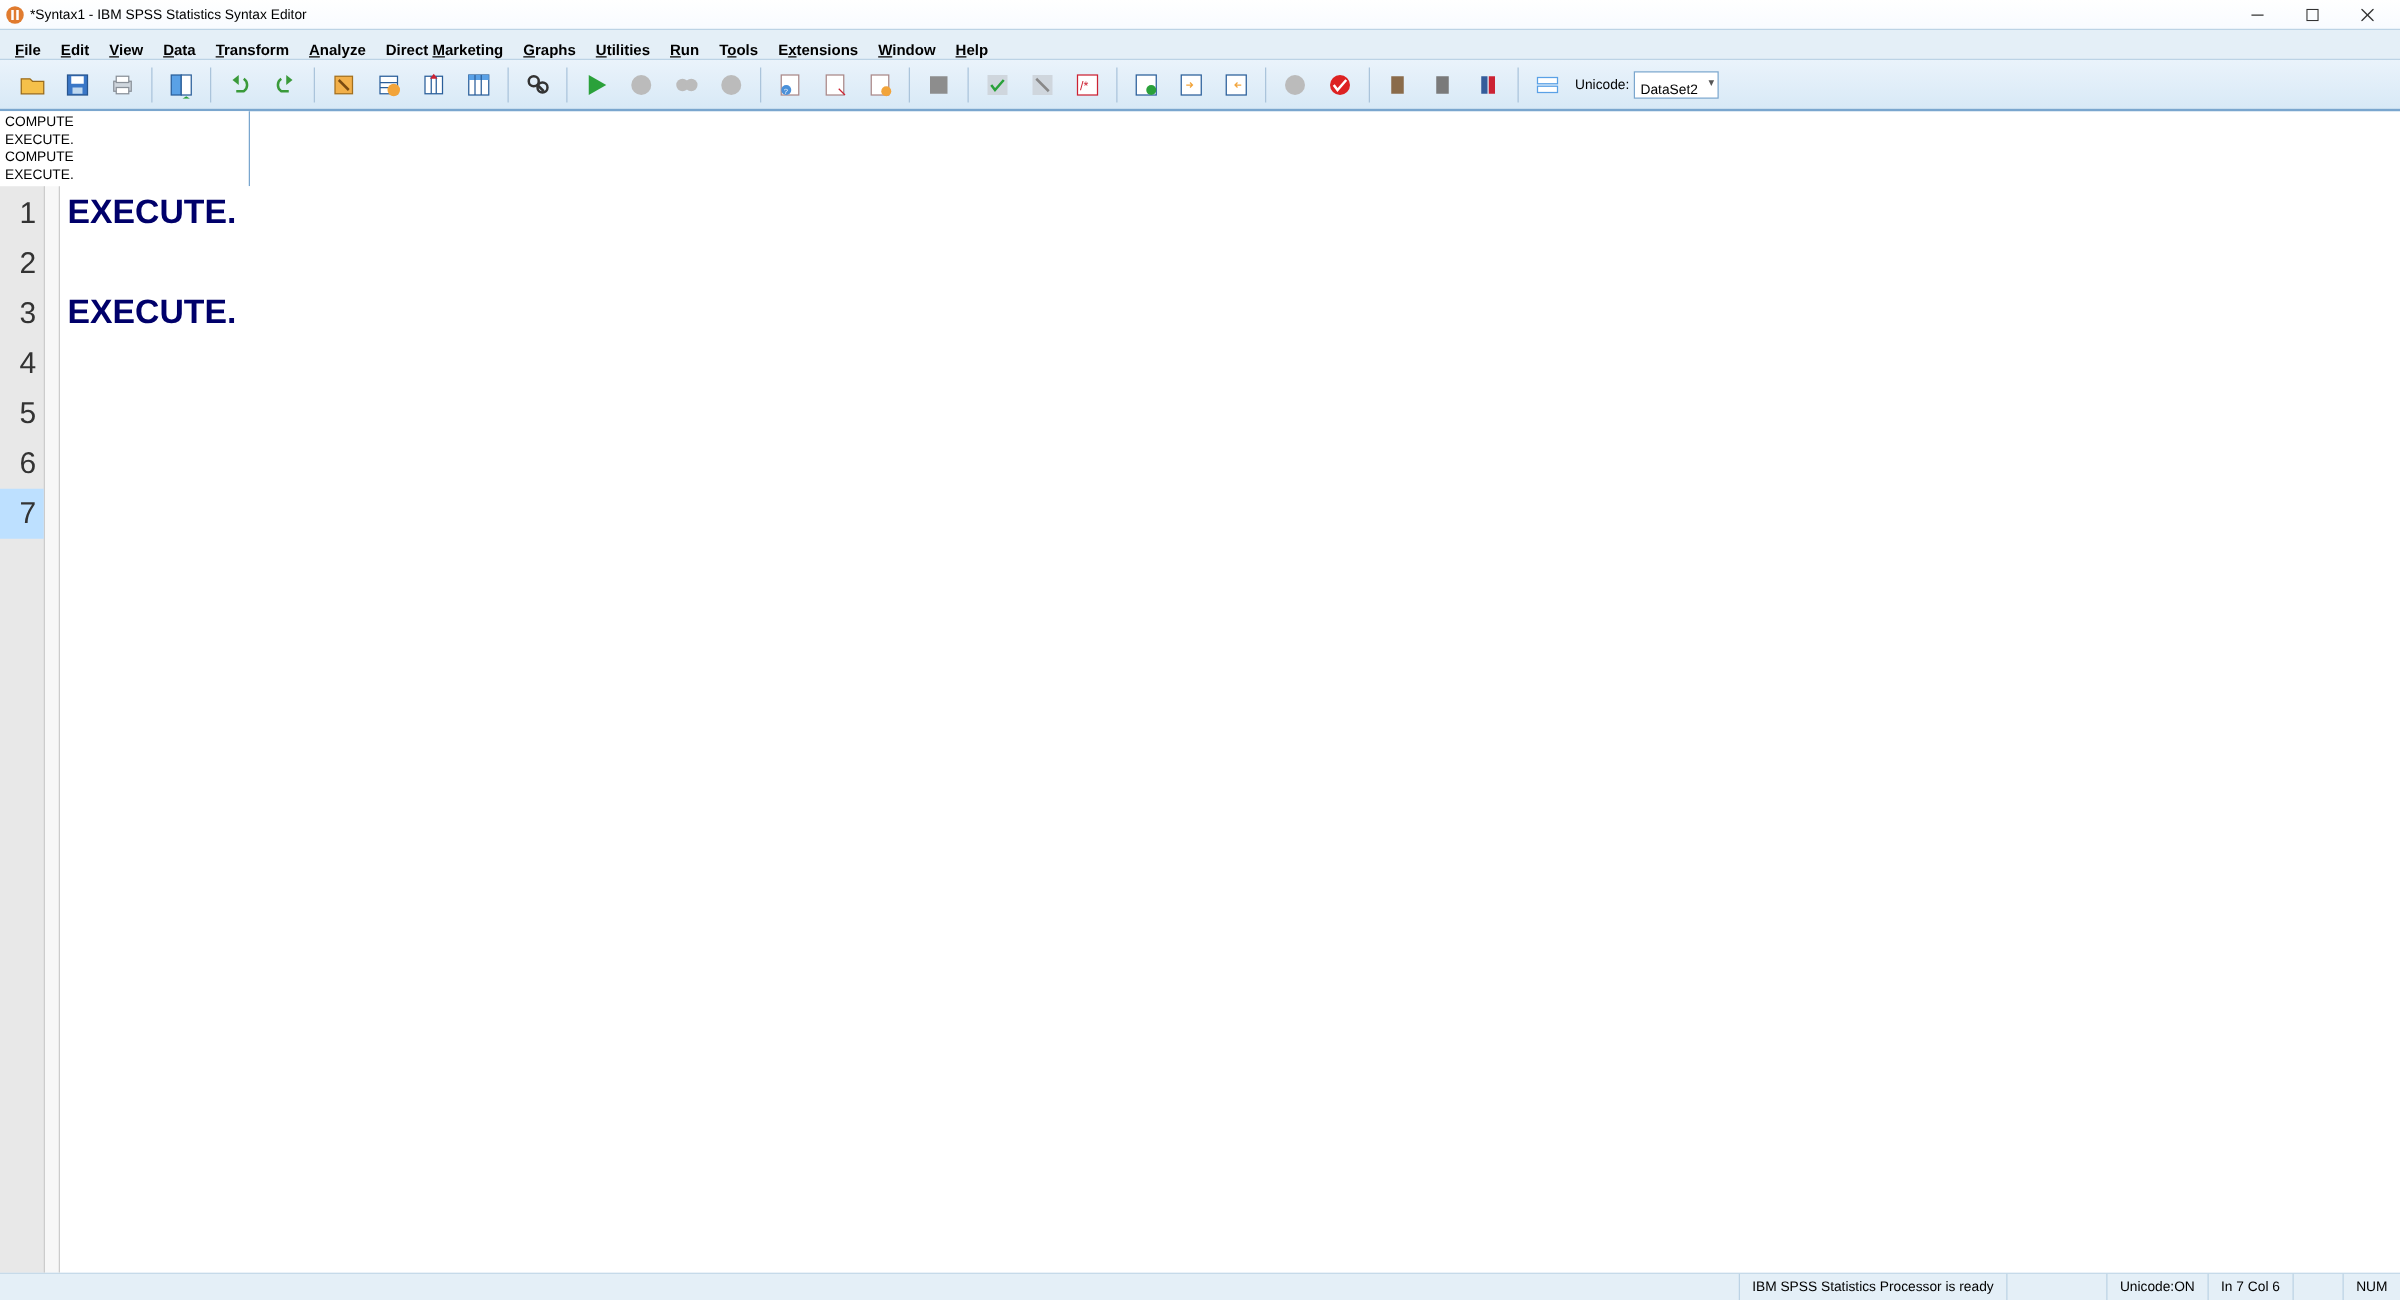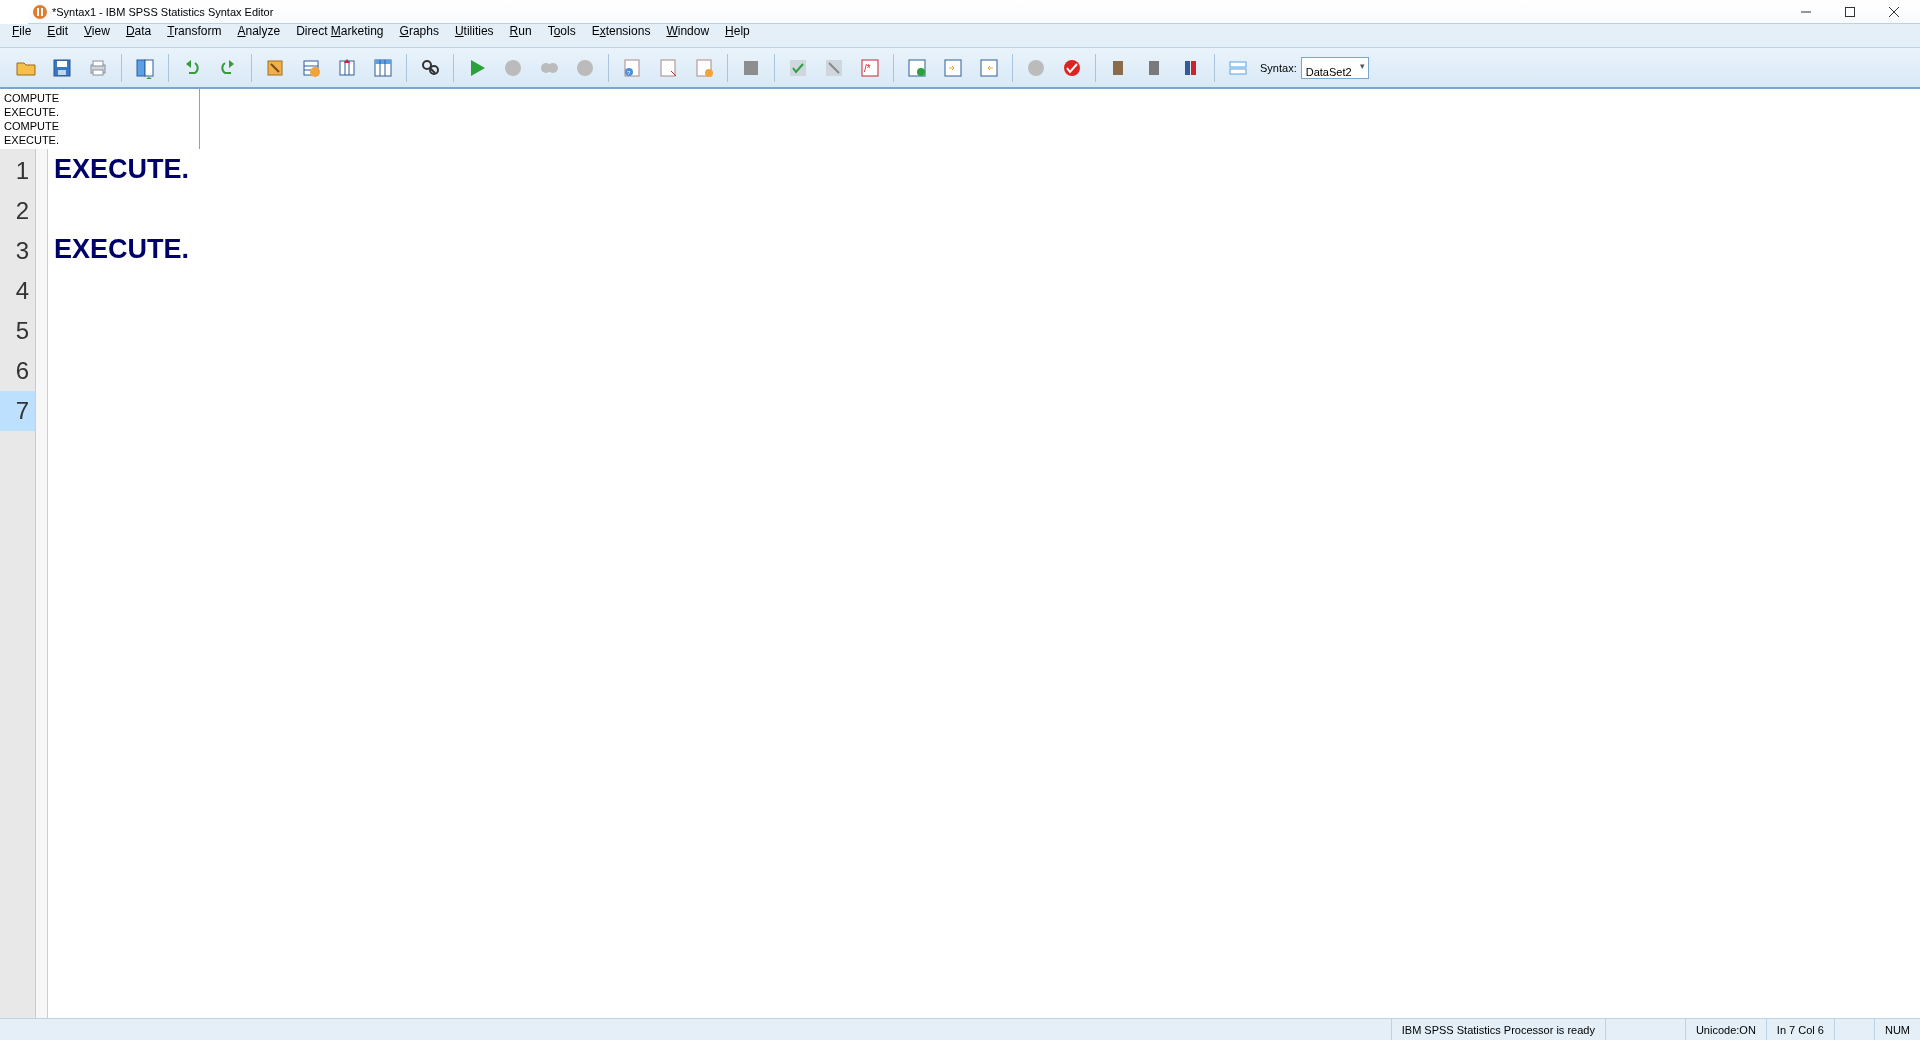--- a/index.html
+++ b/index.html
@@ -1,27 +1,27 @@
 <!DOCTYPE html>
 <html><head>
   <meta charset="utf-8">
   <style>
     * { margin:0; padding:0; box-sizing:border-box; }
     body { font-family:"Segoe UI",Tahoma,Arial,sans-serif; font-size:11px; background:#fff; width:1920px; height:1040px; overflow:hidden; color:#000; }
 
     
-    .title-bar { height:24px; background:linear-gradient(#fff,#f8fbff); border-bottom:1px solid #bcd3e5; display:flex; align-items:center; padding:0 4px;margin-left:28px; }
+    .title-bar { height:24px; background:linear-gradient(#fff,#f8fbff); border-bottom:1px solid #bcd3e5; display:flex; align-items:center; padding:0 4px; }
     .app-icon { width:16px; height:16px; margin-right:4px; display:inline-flex; }
     .title-text { flex:0 0 auto; font-size:11px; }
     .title-spacer { flex:1; }
     .win-btn { width:44px; height:24px; display:flex; align-items:center; justify-content:center; }
 
     
     .menu-bar { height:24px; background:#e4eff7; border-bottom:1px solid #bcd3e5; display:flex; align-items:center; padding:0 4px; }
-    .menu-item { padding:0 8px; height:100%; display:flex; align-items:flex-start; font-size:12px; }
+    .menu-item { padding:0 8px; height:100%; display:flex; align-items:flex-end; font-size:12px;font-weight:bold; }
     .menu-item span u { text-decoration:underline; }
 
     
     .toolbar { height:40px; background:linear-gradient(#eaf3fb,#d8e9f6); border-bottom:1px solid #7aa6ce; display:flex; align-items:center; padding:0 8px; }
     .tool-btn { width:32px; height:32px; margin:0 2px; border:1px solid transparent; border-radius:3px; display:flex; align-items:center; justify-content:center; }
     .tool-sep { width:1px; height:28px; background:#aac4db; margin:0 5px; }
     .drop-label { font-size:11px; margin:0 4px; }
     .dropdown { border:1px solid #7aa6ce; background:#fff; height:22px; font-size:11px; padding:0 16px 0 4px; display:flex; align-items:flex-end; position:relative; }
     .dropdown::after {content:"▾"; position:absolute; right:3px; top:3px; font-size:9px; color:#555;}
 
@@ -321,21 +321,21 @@
         <rect x="11" y="4" width="5" height="14" fill="#c23"></rect>
       </svg>
     </div>
   <div class="tool-sep"></div>
   <div class="tool-btn">
       <svg width="22" height="22">
         <rect x="3" y="5" width="16" height="5" fill="#fff" stroke="#5aa1e6"></rect>
         <rect x="3" y="12" width="16" height="5" fill="#fff" stroke="#5aa1e6"></rect>
       </svg>
     </div>
-  <span class="drop-label">Syntax:</span>
+  <span class="drop-label">Unicode:</span>
   <div class="dropdown">
       <span>DataSet2</span>
     </div>
 </div>
 
 <div class="workspace">
   <div class="nav-panel">
     <div>COMPUTE</div>
     <div>EXECUTE.</div>
     <div>COMPUTE</div>

